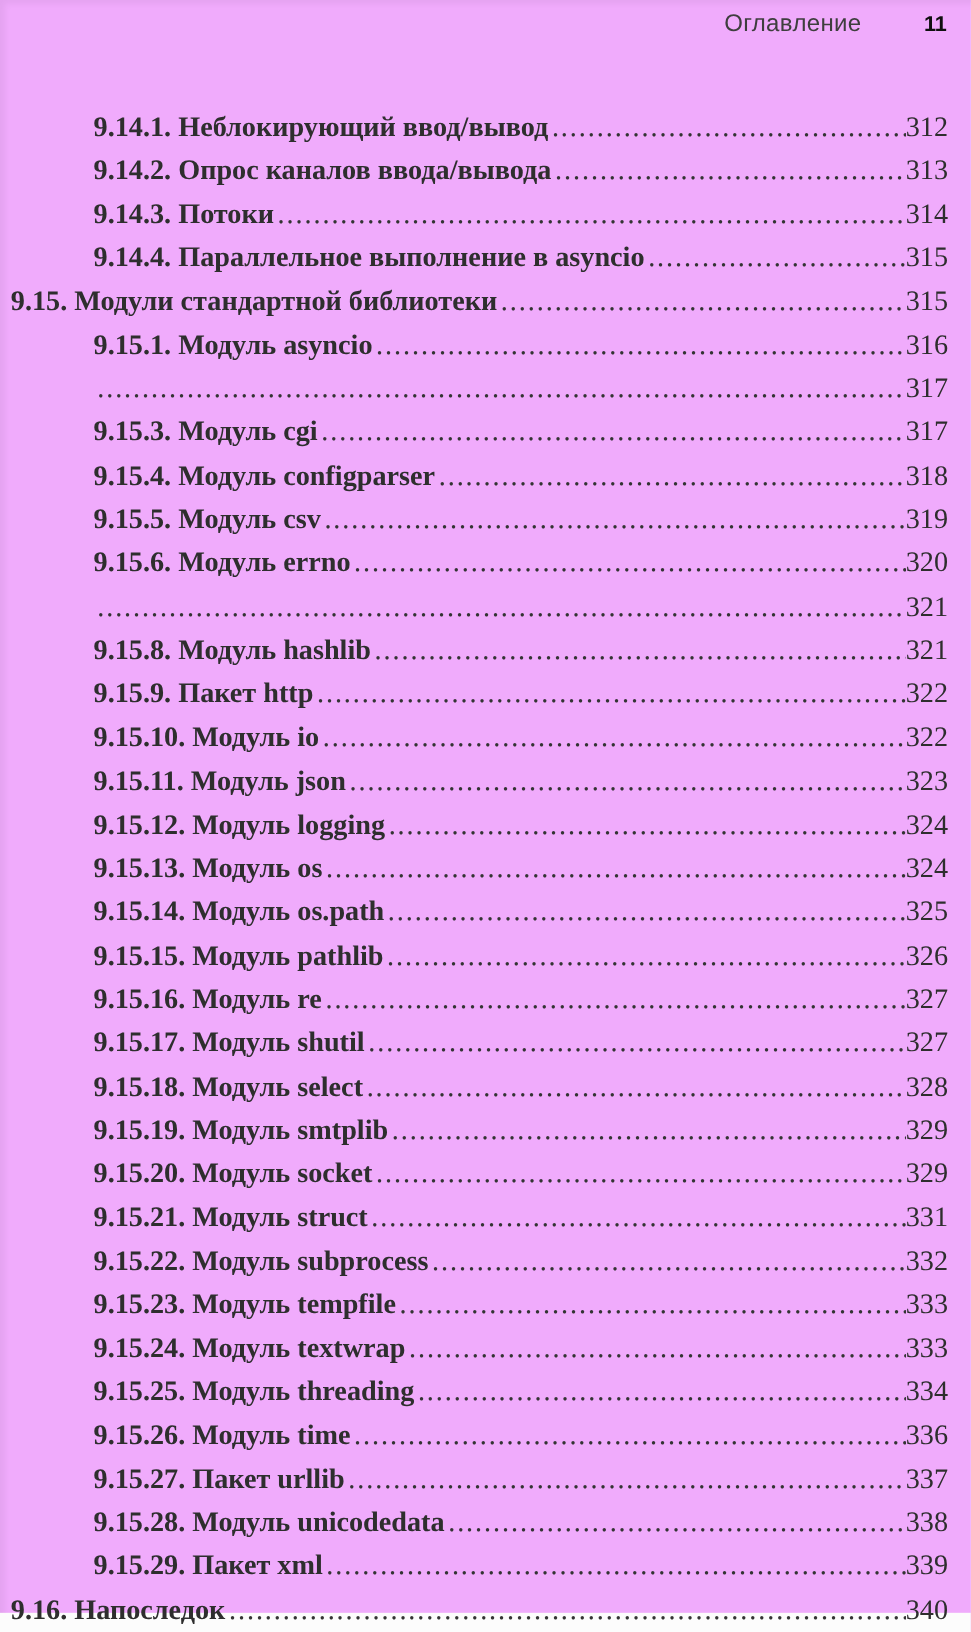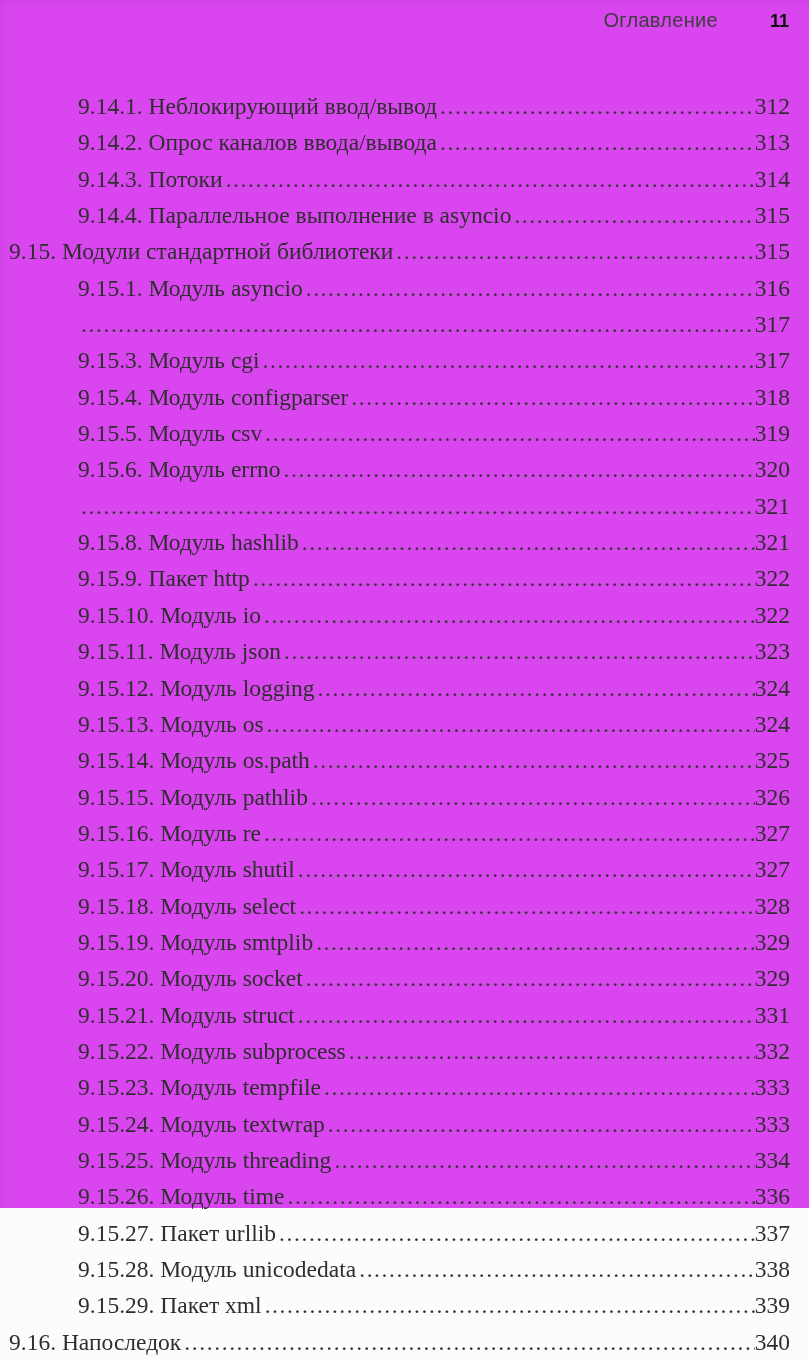--- a/index.html
+++ b/index.html
@@ -10,22 +10,22 @@
     width: 809px;
     height: 1360px;
     background: #fcfcfc;
     overflow: hidden;
     font-family: "Liberation Serif", serif;
     color: #2e2e2e;
   }
   .page {
     position: relative;
     width: 809px;
-    height: 1208px;
-    background: #d946ef;
+    height: 1344px;
+    background: #f0abfc;
     box-shadow: inset 4px 3px 5px rgba(0,0,0,0.05);
     box-sizing: border-box;
   }
   
   .running-head {
     display: flex;
     justify-content: flex-end;
     align-items: baseline;
     gap: 52px;
     padding: 9px 20px 0 0;
@@ -53,20 +53,21 @@
     line-height: 36.35px;
     font-size: 23.5px;
     padding-right: 19px;
     box-sizing: border-box;
   }
   .toc-row.level-2 { padding-left: 9px; align-items: center; }
   .toc-row.level-3 { padding-left: 78px; }
   .toc-label {
     white-space: nowrap;
     flex: 0 0 auto;
+    font-weight: bold;
   }
   .toc-dots {
     flex: 1 1 auto;
     overflow: hidden;
     white-space: nowrap;
     letter-spacing: 1.6px;
     padding-left: 3px;
     padding-right: 1px;
     color: #333333;
   }

